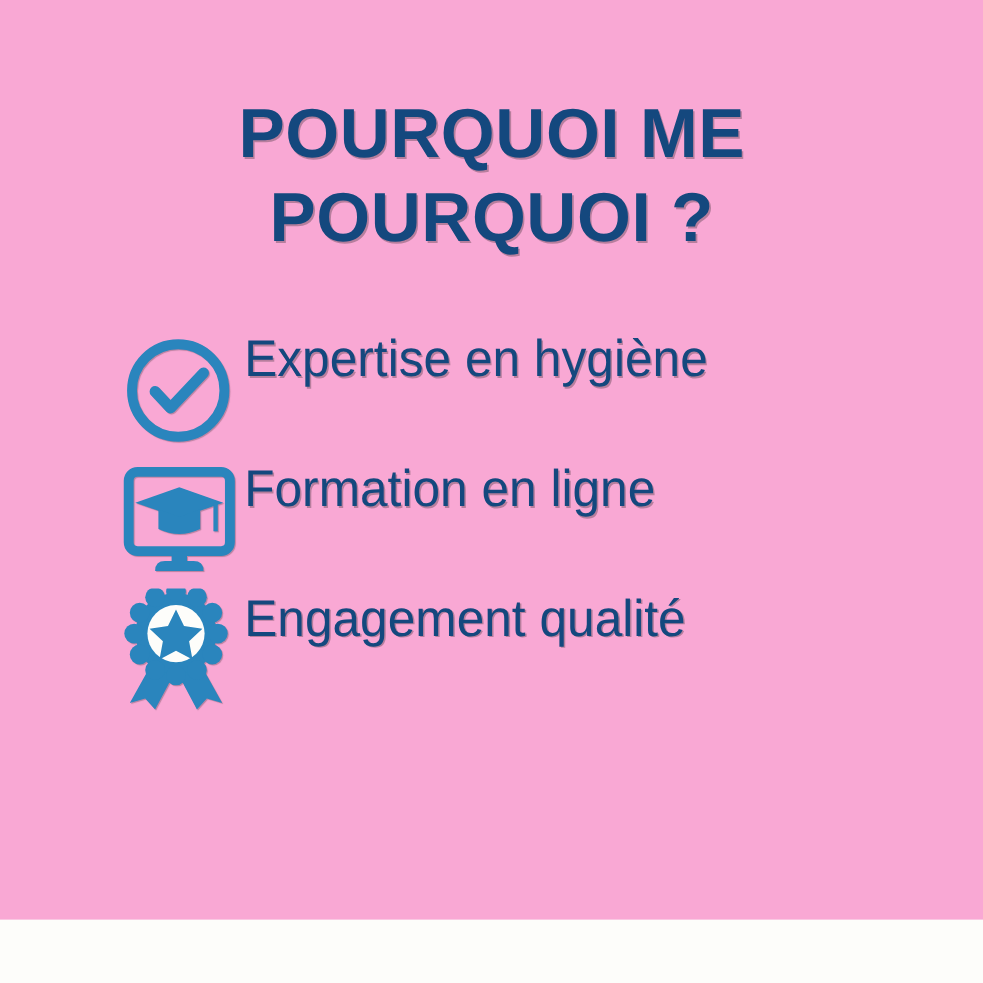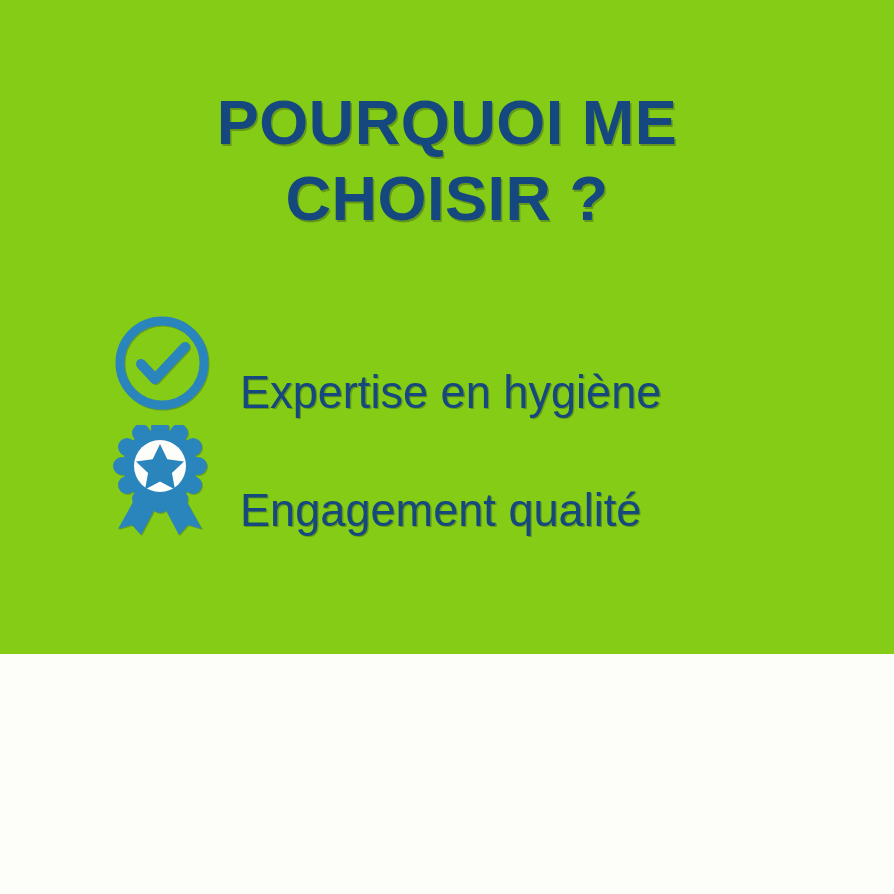--- a/index.html
+++ b/index.html
@@ -10,22 +10,22 @@
     width: 894px;
     height: 894px;
     background: #fdfdfa;
     font-family: "Liberation Sans", sans-serif;
     overflow: hidden;
   }
 
   #poster {
     position: relative;
     width: 894px;
-    height: 654px;
-    background: #84cc16;
+    height: 836px;
+    background: #f9a8d4;
     box-sizing: border-box;
   }
 
   
   .title-block {
     position: absolute;
     top: 84px;
     left: 0;
     width: 894px;
     text-align: center;
@@ -44,23 +44,22 @@
 
   
   .features {
     position: absolute;
     top: 300px;
     left: 100px;
     width: 760px;
   }
   .feature-row {
     display: flex;
-    align-items: flex-end;
+    align-items: flex-start;
     height: 118px;
-    gap: 18px;
   }
   .feature-icon {
     width: 122px;
     min-width: 122px;
     height: 110px;
     display: flex;
     align-items: center;
     justify-content: flex-start;
     padding-left: 10px;
     box-sizing: border-box;
@@ -81,35 +80,54 @@
     transform-origin: left center;
   }
 </style>
 </head>
 <body>
 
 <div id="poster">
 
   <div class="title-block">
     <span class="title-line">POURQUOI ME</span>
-    <span class="title-line">CHOISIR ?</span>
+    <span class="title-line">POURQUOI ?</span>
   </div>
 
   <div class="features">
 
     <div class="feature-row">
       <span class="feature-icon">
         <svg width="104" height="104" viewBox="0 0 104 104" xmlns="http://www.w3.org/2000/svg">
           <circle cx="52" cy="52" r="42" fill="none" stroke="#2a85bd" stroke-width="9"></circle>
           <path d="M31 53 L45 68 L75 36" fill="none" stroke="#2a85bd" stroke-width="10" stroke-linecap="round" stroke-linejoin="round"></path>
         </svg>
       </span>
       <span class="feature-label">Expertise en hygiène</span>
     </div>
 
+    <div class="feature-row">
+      <span class="feature-icon">
+        <svg width="106" height="100" viewBox="0 0 106 100" xmlns="http://www.w3.org/2000/svg">
+
+          <rect x="7" y="6" width="92" height="72" rx="8" ry="8" fill="none" stroke="#2a85bd" stroke-width="9"></rect>
+
+          <rect x="46" y="78" width="14" height="10" fill="#2a85bd"></rect>
+
+          <path d="M31 96 q0 -9 9 -9 h26 q9 0 9 9 z" fill="#2a85bd"></path>
+
+          <path d="M53 20 L93 34 L53 48 L13 34 Z" fill="#2a85bd"></path>
+
+          <path d="M34 40 L53 47 L72 40 L72 58 q-19 9 -38 0 Z" fill="#2a85bd"></path>
+
+          <rect x="84" y="34" width="4" height="26" fill="#2a85bd"></rect>
+        </svg>
+      </span>
+      <span class="feature-label">Formation en ligne</span>
+    </div>
 
 
     <div class="feature-row">
       <span class="feature-icon">
         <svg width="100" height="112" viewBox="0 0 100 112" xmlns="http://www.w3.org/2000/svg">
 
           <path d="M27 70 L8 104 L22 100 L31 110 L48 78 Z" fill="#2a85bd"></path>
           <path d="M73 70 L92 104 L78 100 L69 110 L52 78 Z" fill="#2a85bd"></path>
 
           <g fill="#2a85bd">

